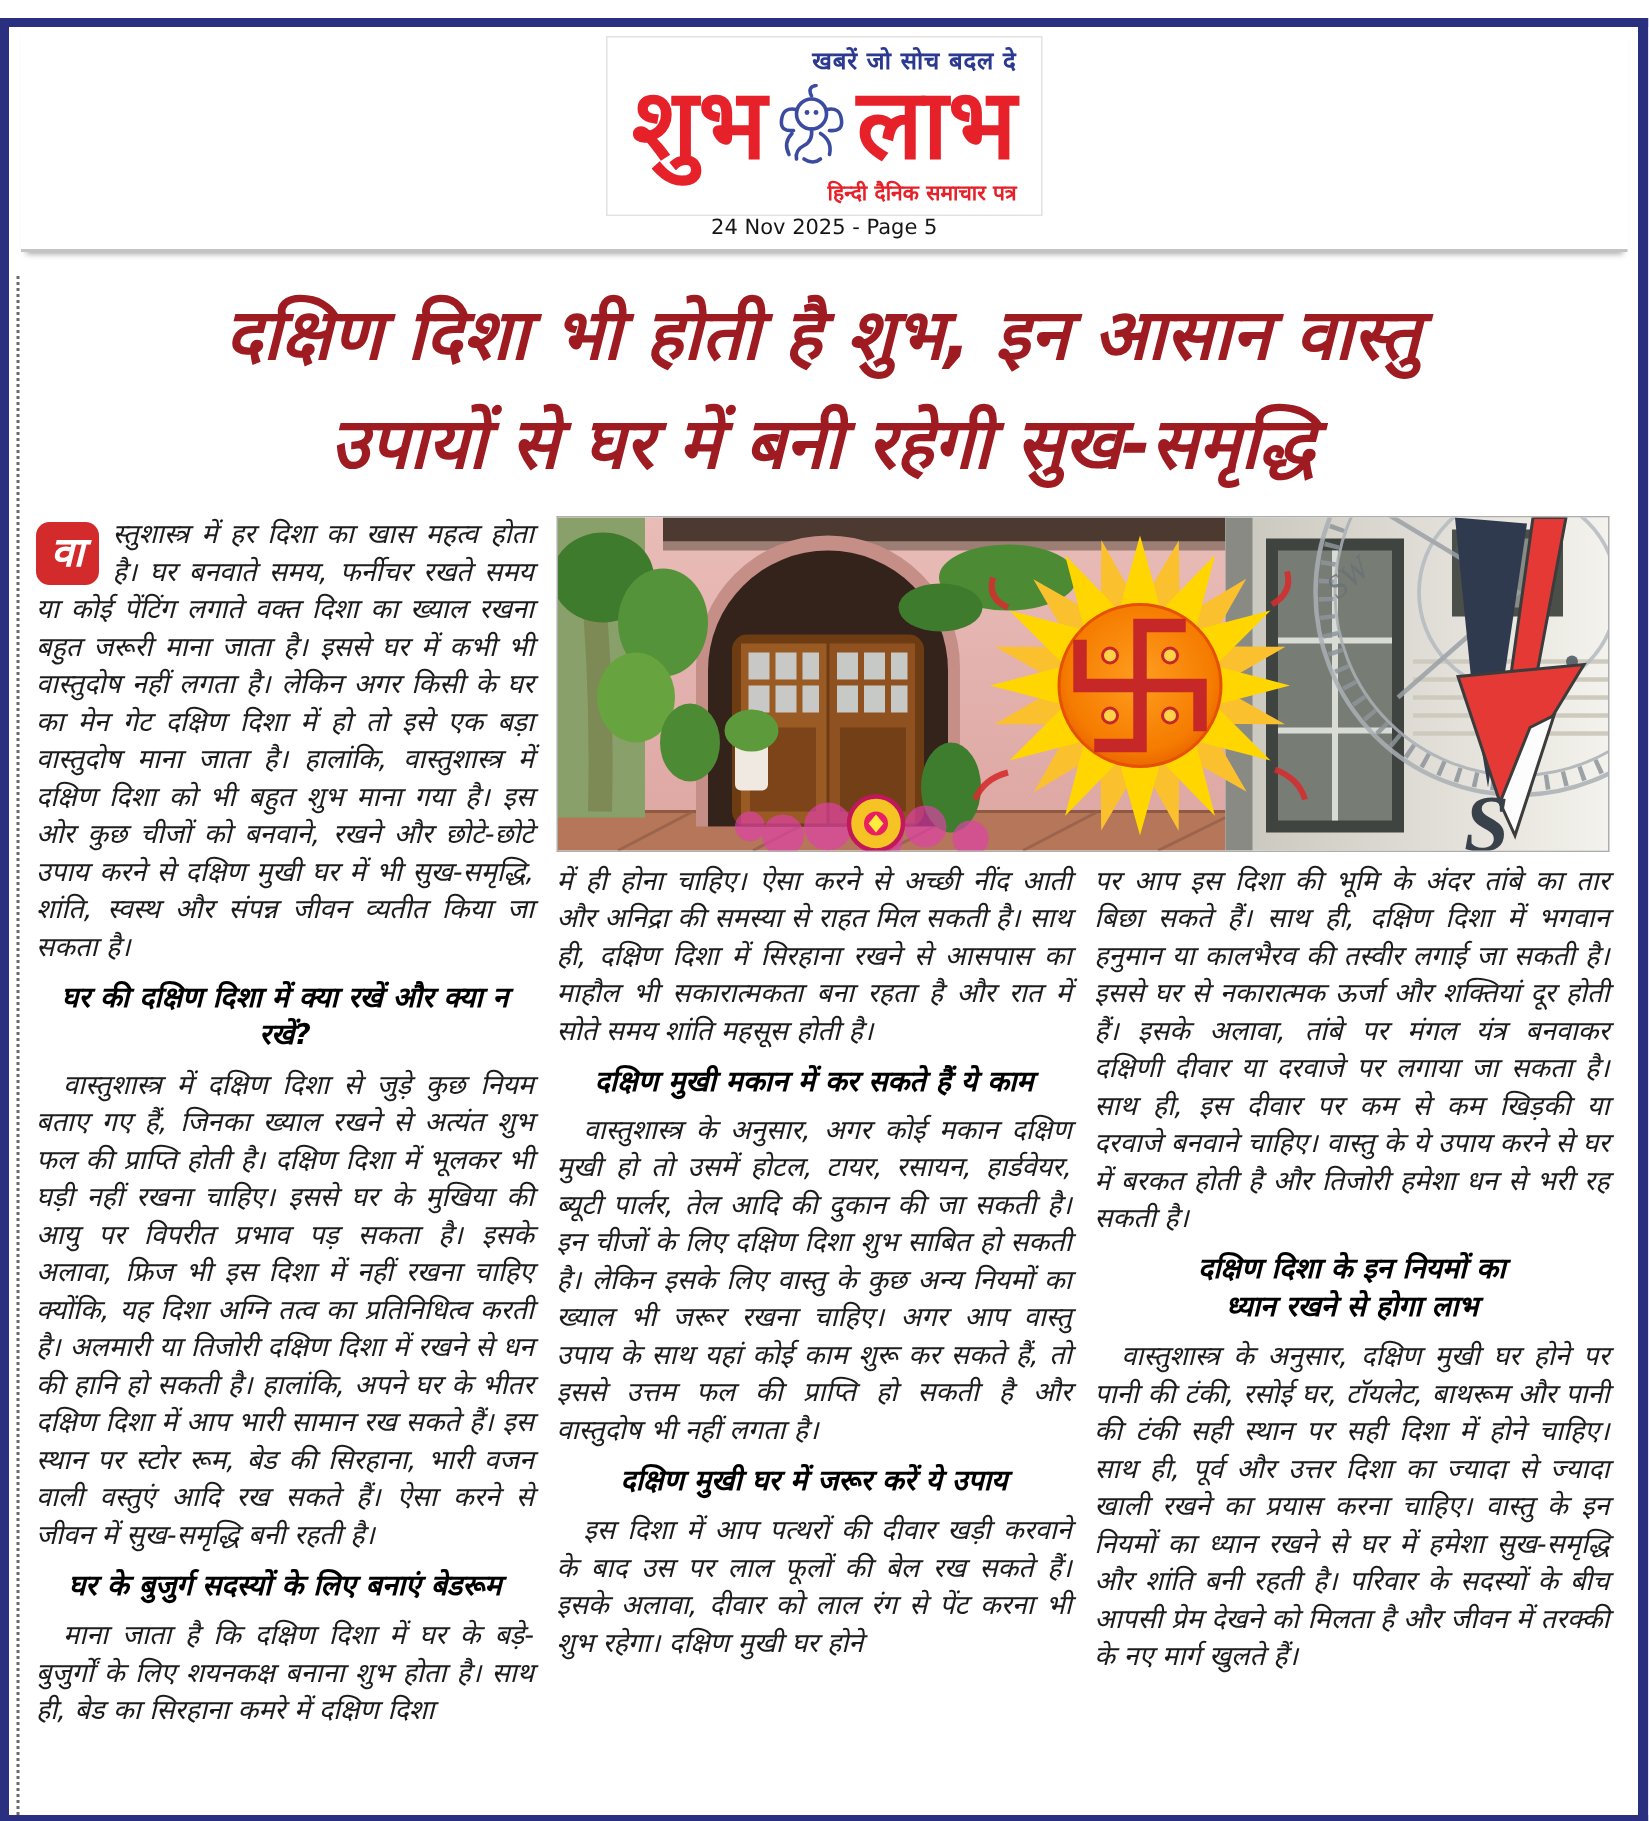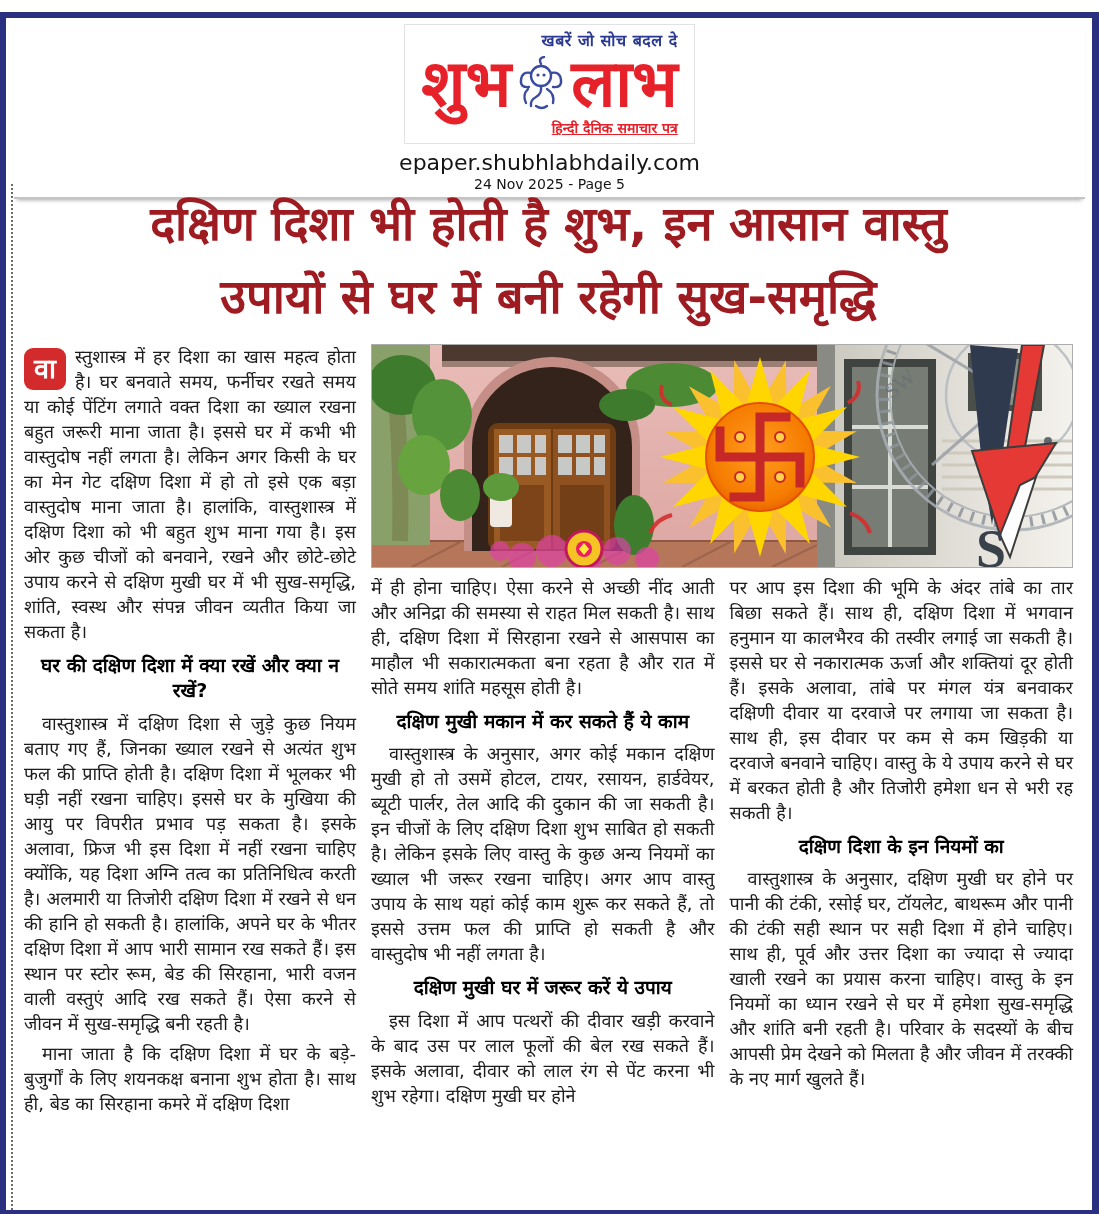--- a/index.html
+++ b/index.html
@@ -17,28 +17,28 @@
   .header {
     margin:6px 14px 0 14px; padding:6px 0 5px; text-align:center;
     border-bottom:2px solid #c4c4c4; box-shadow:0 4px 4px -3px rgba(0,0,0,.35);
   }
   .logo-box { display:inline-block; border:1px solid #e2e2e2; padding:4px 16px 6px; background:#fff; }
   .tagline  { color:#2b3990; font-weight:700; font-size:16px; text-align:right; letter-spacing:.5px; }
   .logo-row { display:flex; align-items:center; justify-content:center; gap:4px;
               color:#e62129; font-weight:700; font-size:65px; line-height:1.02; }
   .logo-word { display:block; }
   .ganesh { width:52px; height:56px; display:block; }
-  .logo-subtitle { color:#e62129; font-weight:700; font-size:14px; text-align:right; margin-top:1px;text-decoration:underline; }
+  .logo-subtitle { color:#e62129; font-weight:700; font-size:14px; text-align:right; margin-top:1px; }
   .site     { font-size:22px; color:#151515; margin-top:6px; line-height:1.15; }
   .dateline { font-size:14px; color:#151515; line-height:1.2; }
 
   
   .article {
     position:absolute; top:172px; left:11px; right:26px; bottom:16px;
-    border-left:2px dotted #6a6a6a; padding-left:11px;
+    border-left:2px dotted #6a6a6a; padding-left:11px;font-style:italic;
   }
   .headline {
     text-align:center; color:#9e1b21; font-weight:700;
     font-size:47px; line-height:1.55; margin:4px 6px 10px 6px;
   }
   .cols { display:flex; gap:15px; align-items:flex-start; }
   .col-left { width:332px; flex:none; }
   .col-main { flex:1; min-width:0; }
   .photo-frame { border:1px solid #adadad; background:#fff; }
   .photo-frame svg { display:block; width:100%; height:222px; }
@@ -87,38 +87,38 @@
             <path d="M32 33 q8 5 6 14"></path>
             <path d="M13 33 q-6 6 -2 14"></path>
           </g>
           <circle cx="23" cy="19" r="1.6" fill="#3b4ba0"></circle>
           <circle cx="29" cy="19" r="1.6" fill="#3b4ba0"></circle>
         </svg>
         <span class="logo-word">लाभ</span>
       </div>
       <div class="logo-subtitle">हिन्दी दैनिक समाचार पत्र</div>
     </div>
-    <div class="site">epaper.shubhlabhdaily.com</div>
     <div class="dateline">24 Nov 2025 - Page 5</div>
   </div>
 
   <div class="article">
     <div class="headline">
       <div>दक्षिण दिशा भी होती है शुभ, इन आसान वास्तु</div>
       <div>उपायों से घर में बनी रहेगी सुख-समृद्धि</div>
     </div>
 
     <div class="cols">
 
       <div class="col-left">
         <p class="body">
           <span class="dropcap">वा</span><span>स्तुशास्त्र में हर दिशा का खास महत्व होता है। घर बनवाते समय, फर्नीचर रखते समय या कोई पेंटिंग लगाते वक्त दिशा का ख्याल रखना बहुत जरूरी माना जाता है। इससे घर में कभी भी वास्तुदोष नहीं लगता है। लेकिन अगर किसी के घर का मेन गेट दक्षिण दिशा में हो तो इसे एक बड़ा वास्तुदोष माना जाता है। हालांकि, वास्तुशास्त्र में दक्षिण दिशा को भी बहुत शुभ माना गया है। इस ओर कुछ चीजों को बनवाने, रखने और छोटे-छोटे उपाय करने से दक्षिण मुखी घर में भी सुख-समृद्धि, शांति, स्वस्थ और संपन्न जीवन व्यतीत किया जा सकता है।</span>
         </p>
         <h3 class="sub">घर की दक्षिण दिशा में क्या रखें और क्या न रखें?</h3>
         <p class="body indent">वास्तुशास्त्र में दक्षिण दिशा से जुड़े कुछ नियम बताए गए हैं, जिनका ख्याल रखने से अत्यंत शुभ फल की प्राप्ति होती है। दक्षिण दिशा में भूलकर भी घड़ी नहीं रखना चाहिए। इससे घर के मुखिया की आयु पर विपरीत प्रभाव पड़ सकता है। इसके अलावा, फ्रिज भी इस दिशा में नहीं रखना चाहिए क्योंकि, यह दिशा अग्नि तत्व का प्रतिनिधित्व करती है। अलमारी या तिजोरी दक्षिण दिशा में रखने से धन की हानि हो सकती है। हालांकि, अपने घर के भीतर दक्षिण दिशा में आप भारी सामान रख सकते हैं। इस स्थान पर स्टोर रूम, बेड की सिरहाना, भारी वजन वाली वस्तुएं आदि रख सकते हैं। ऐसा करने से जीवन में सुख-समृद्धि बनी रहती है।</p>
+        <h3 class="sub">घर के बुजुर्ग सदस्यों के लिए बनाएं बेडरूम</h3>
         <p class="body indent">माना जाता है कि दक्षिण दिशा में घर के बड़े-बुजुर्गों के लिए शयनकक्ष बनाना शुभ होता है। साथ ही, बेड का सिरहाना कमरे में दक्षिण दिशा</p>
       </div>
 
       <div class="col-main">
         <div class="photo-frame">
           <svg viewBox="0 0 700 222" preserveAspectRatio="none">
             <defs>
               <linearGradient id="wall" x1="0" y1="0" x2="0" y2="1">
                 <stop offset="0" stop-color="#e9bcb8"></stop>
                   <stop offset="1" stop-color="#dda6a2"></stop>
@@ -263,20 +263,21 @@
             <h3 class="sub">दक्षिण मुखी मकान में कर सकते हैं ये काम</h3>
             <p class="body indent">वास्तुशास्त्र के अनुसार, अगर कोई मकान दक्षिण मुखी हो तो उसमें होटल, टायर, रसायन, हार्डवेयर, ब्यूटी पार्लर, तेल आदि की दुकान की जा सकती है। इन चीजों के लिए दक्षिण दिशा शुभ साबित हो सकती है। लेकिन इसके लिए वास्तु के कुछ अन्य नियमों का ख्याल भी जरूर रखना चाहिए। अगर आप वास्तु उपाय के साथ यहां कोई काम शुरू कर सकते हैं, तो इससे उत्तम फल की प्राप्ति हो सकती है और वास्तुदोष भी नहीं लगता है।</p>
             <h3 class="sub">दक्षिण मुखी घर में जरूर करें ये उपाय</h3>
             <p class="body indent">इस दिशा में आप पत्थरों की दीवार खड़ी करवाने के बाद उस पर लाल फूलों की बेल रख सकते हैं। इसके अलावा, दीवार को लाल रंग से पेंट करना भी शुभ रहेगा। दक्षिण मुखी घर होने</p>
           </div>
 
           <div class="tcol">
             <p class="body">पर आप इस दिशा की भूमि के अंदर तांबे का तार बिछा सकते हैं। साथ ही, दक्षिण दिशा में भगवान हनुमान या कालभैरव की तस्वीर लगाई जा सकती है। इससे घर से नकारात्मक ऊर्जा और शक्तियां दूर होती हैं। इसके अलावा, तांबे पर मंगल यंत्र बनवाकर दक्षिणी दीवार या दरवाजे पर लगाया जा सकता है। साथ ही, इस दीवार पर कम से कम खिड़की या दरवाजे बनवाने चाहिए। वास्तु के ये उपाय करने से घर में बरकत होती है और तिजोरी हमेशा धन से भरी रह सकती है।</p>
             <h3 class="sub">
               <div>दक्षिण दिशा के इन नियमों का</div>
+              <div>ध्यान रखने से होगा लाभ</div>
             </h3>
             <p class="body indent">वास्तुशास्त्र के अनुसार, दक्षिण मुखी घर होने पर पानी की टंकी, रसोई घर, टॉयलेट, बाथरूम और पानी की टंकी सही स्थान पर सही दिशा में होने चाहिए। साथ ही, पूर्व और उत्तर दिशा का ज्यादा से ज्यादा खाली रखने का प्रयास करना चाहिए। वास्तु के इन नियमों का ध्यान रखने से घर में हमेशा सुख-समृद्धि और शांति बनी रहती है। परिवार के सदस्यों के बीच आपसी प्रेम देखने को मिलता है और जीवन में तरक्की के नए मार्ग खुलते हैं।</p>
           </div>
         </div>
       </div>
     </div>
   </div>
 </div>
 
 </body></html>

